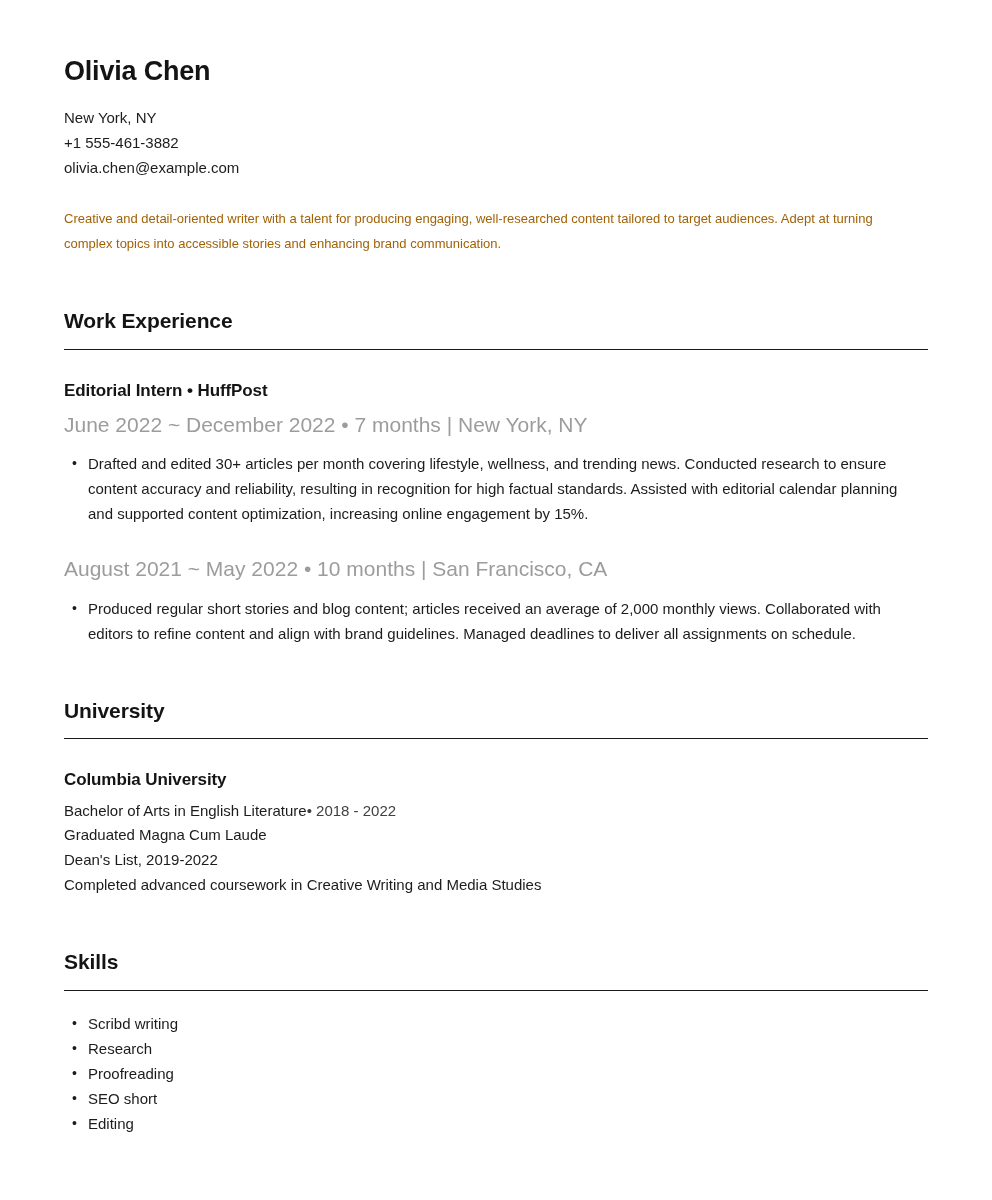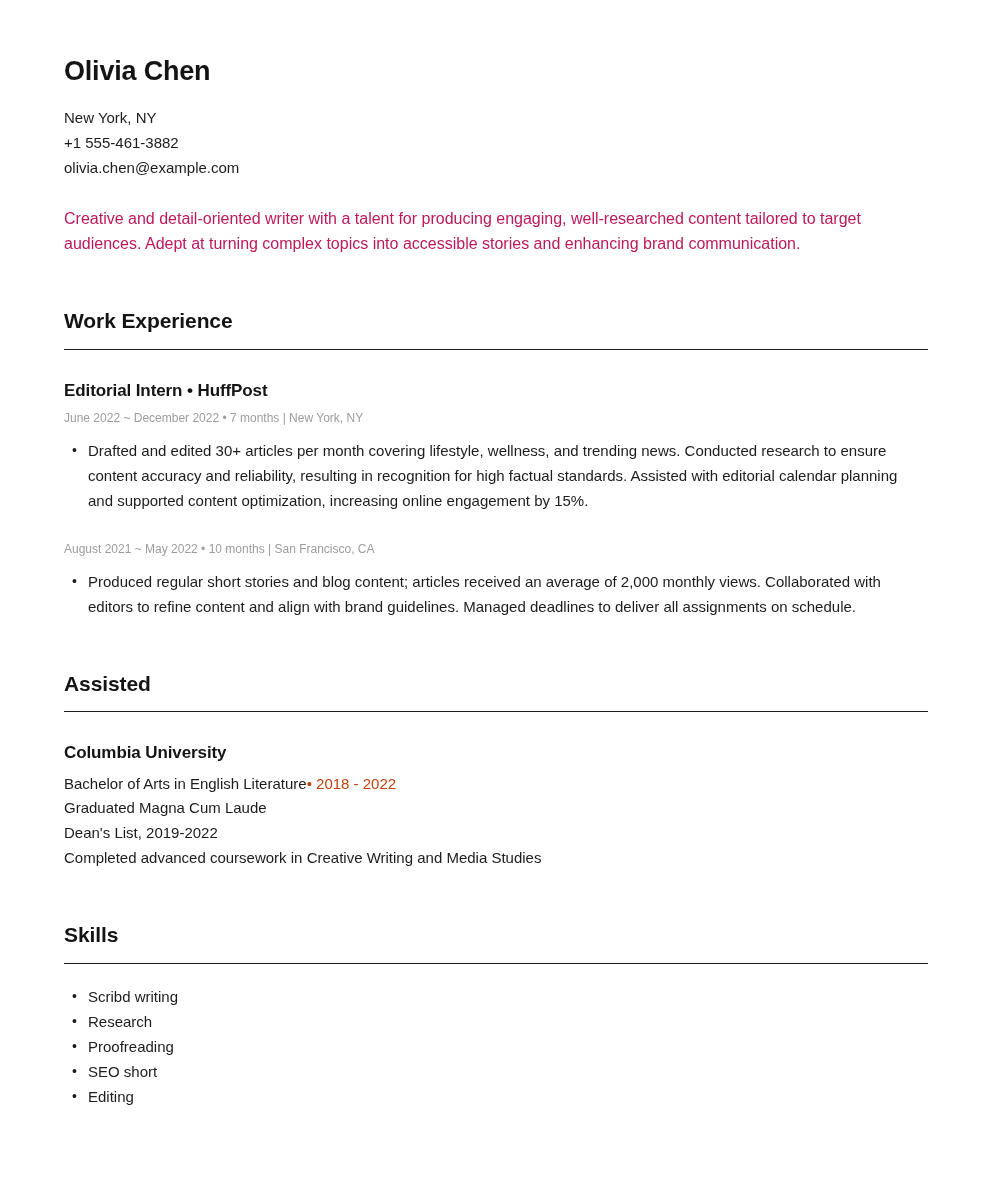--- a/index.html
+++ b/index.html
@@ -30,23 +30,23 @@
     margin: 0 0 18px 0;
     color: #141414;
   }
   .contact-line {
     font-size: 15px;
     line-height: 25px;
     color: #1c1c1c;
   }
   .summary {
     margin-top: 26px;
-    font-size: 16px;
-    line-height: 25px;
-    color: #be185d;
+    font-size: 13px;
+    line-height: 25px;
+    color: #a16207;
     max-width: 812px;
   }
 
   
   .section {
     margin-top: 52px;
   }
   .section-title {
     font-size: 21px;
     font-weight: 700;
@@ -71,33 +71,33 @@
   }
   .entry-title {
     font-size: 17px;
     font-weight: 700;
     color: #141414;
     line-height: 1.35;
     margin: 0;
     letter-spacing: -0.1px;
   }
   .entry-meta {
-    font-size: 12px;
+    font-size: 21px;
     color: #9c9c9c;
     line-height: 1.5;
     margin-top: 6px;
   }
   .entry-subline {
     font-size: 15px;
     color: #1c1c1c;
     line-height: 1.5;
     margin-top: 8px;
   }
   .entry-subline .muted {
-    color: #c2410c;
+    color: #404040;
   }
 
   
   ul.bullets {
     list-style: none;
     margin: 11px 0 0 0;
     padding: 0;
   }
   ul.bullets > li {
     position: relative;
@@ -160,21 +160,21 @@
 
     <div class="entry">
       <div class="entry-meta">August 2021 ~ May 2022 • 10 months | San Francisco, CA</div>
       <ul class="bullets">
         <li>Produced regular short stories and blog content; articles received an average of 2,000 monthly views. Collaborated with editors to refine content and align with brand guidelines. Managed deadlines to deliver all assignments on schedule.</li>
       </ul>
     </div>
   </section>
 
   <section class="section">
-    <h2 class="section-title">Assisted</h2>
+    <h2 class="section-title">University</h2>
     <hr class="section-rule">
 
     <div class="entry">
       <h3 class="entry-title">Columbia University</h3>
       <div class="entry-subline"><span>Bachelor of Arts in English Literature</span><span class="muted">• 2018 - 2022</span></div>
       <div class="detail-lines">
         <div class="detail-line">Graduated Magna Cum Laude</div>
         <div class="detail-line">Dean's List, 2019-2022</div>
         <div class="detail-line">Completed advanced coursework in Creative Writing and Media Studies</div>
       </div>

